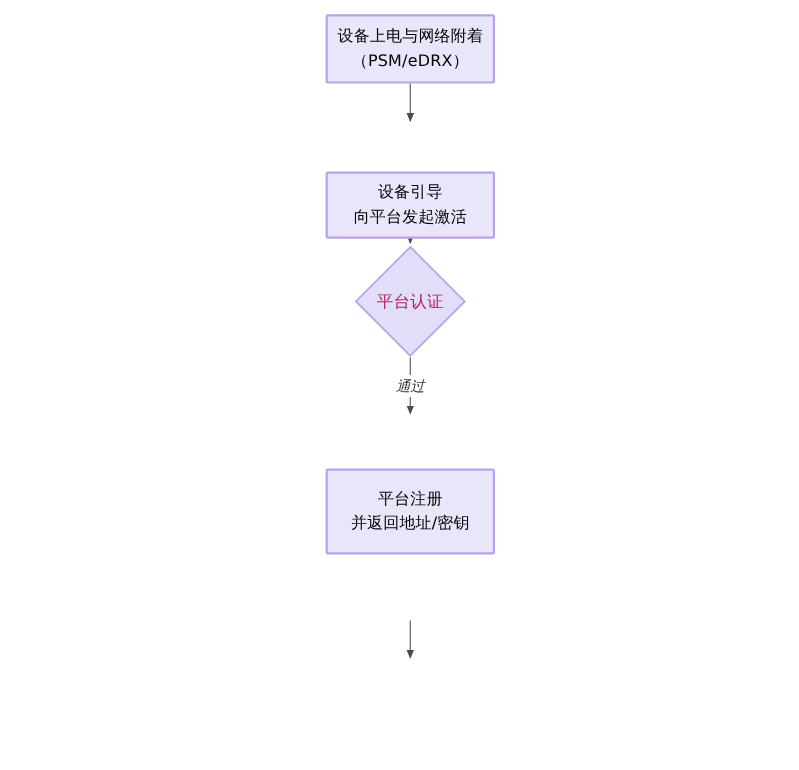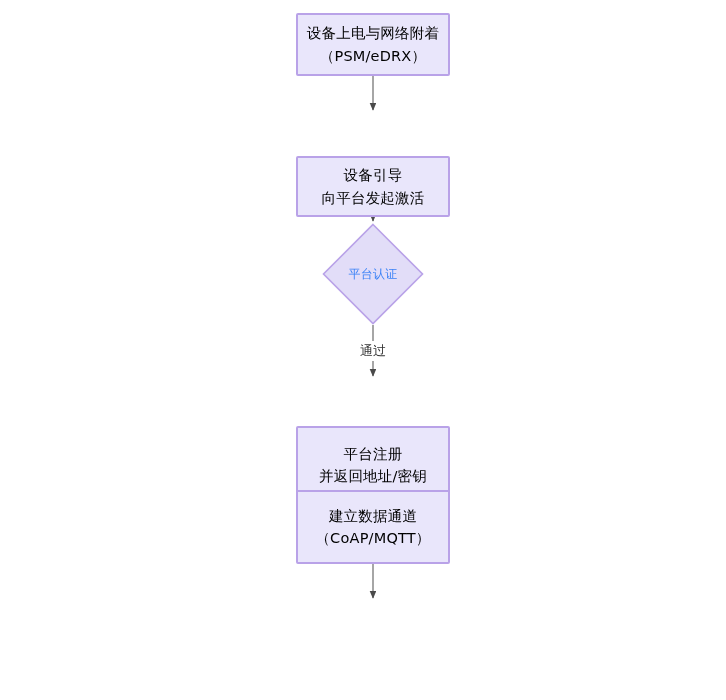--- a/index.html
+++ b/index.html
@@ -56,22 +56,22 @@
   .diamond-shape {
     position: absolute;
     left: 0;
     top: 0;
     width: 100%;
     height: 100%;
   }
   .diamond-label {
     position: relative;
     z-index: 2;
-    font-size: 12px;
-    color: #3b82f6;
+    font-size: 15px;
+    color: #be185d;
     text-align: left;
     letter-spacing: 0.2px;
   }
   .edge-label {
     position: absolute;
     font-size: 13px;
     color: #333333;
     background: #ffffff;
     padding: 1px 3px;
     text-align: center;
@@ -117,28 +117,24 @@
 向平台发起激活</span>
   </div>
 
   <div class="node node-diamond" style="left:322px; top:223px; width:102px; height:102px;">
     <svg class="diamond-shape" viewBox="0 0 102 102" xmlns="http://www.w3.org/2000/svg">
       <polygon points="51,1.5 100.5,51 51,100.5 1.5,51" fill="#e2ddf8" stroke="#b9a2e8" stroke-width="1.6"></polygon>
     </svg>
     <span class="diamond-label">平台认证</span>
   </div>
 
-  <div class="edge-label" style="left:373px; top:341px;">
+  <div class="edge-label" style="left:373px; top:341px;font-style:italic;">
     <span>通过</span>
   </div>
 
   <div class="node node-box" style="left:296px; top:378px; width:154px; height:78px;margin-top:48px;">
     <span class="node-label">平台注册
 并返回地址/密钥</span>
   </div>
 
-  <div class="node node-box" style="left:296px; top:490px; width:154px; height:74px;">
-    <span class="node-label">建立数据通道
-（CoAP/MQTT）</span>
-  </div>
 
 
 </div>
 
 </body></html>

